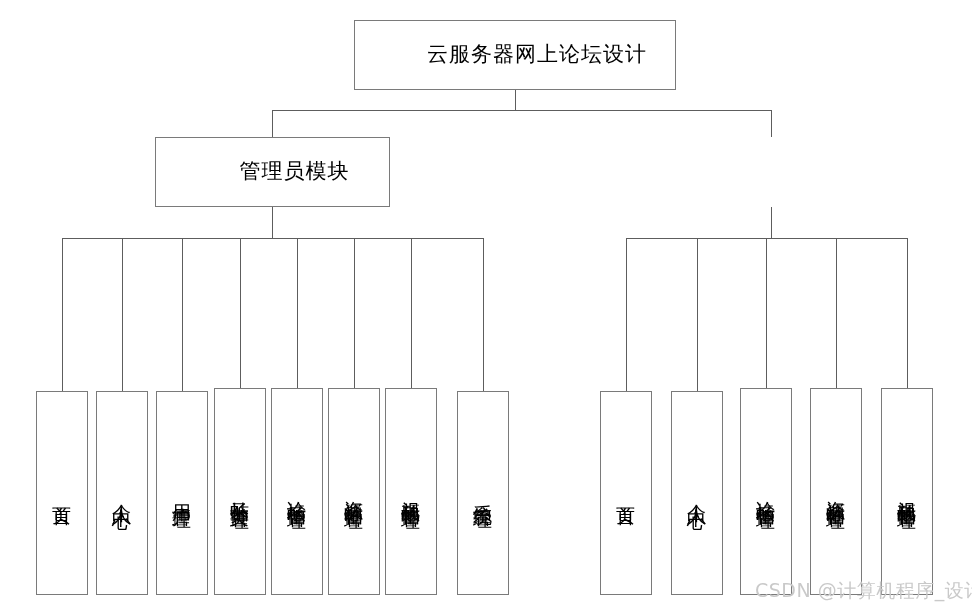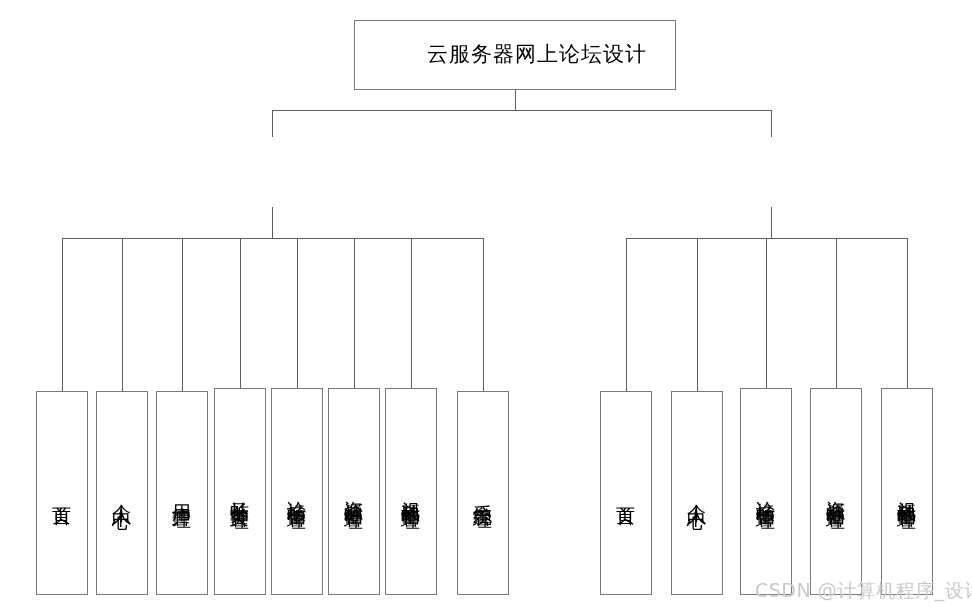--- a/index.html
+++ b/index.html
@@ -82,20 +82,23 @@
   <div class="node horiz" style="left:354px; top:20px; width:322px; height:70px;">
     <span class="label">云服务器网上论坛设计</span>
   </div>
 
   <div class="line v" style="left:515px; top:90px; height:21px;"></div>
 
   <div class="line h" style="left:272px; top:110px; width:500px;"></div>
   <div class="line v" style="left:272px; top:110px; height:27px;"></div>
   <div class="line v" style="left:771px; top:110px; height:27px;"></div>
 
+  <div class="node horiz" style="left:155px; top:137px; width:235px; height:70px;">
+    <span class="label">管理员模块</span>
+  </div>
 
 
   <div class="line v" style="left:272px; top:207px; height:31px;"></div>
   <div class="line h" style="left:62px; top:238px; width:421px;"></div>
 
   <div class="line v" style="left:62px;  top:238px; height:153px;"></div>
   <div class="line v" style="left:122px; top:238px; height:153px;"></div>
   <div class="line v" style="left:182px; top:238px; height:153px;"></div>
   <div class="line v" style="left:240px; top:238px; height:150px;"></div>
   <div class="line v" style="left:297px; top:238px; height:150px;"></div>

